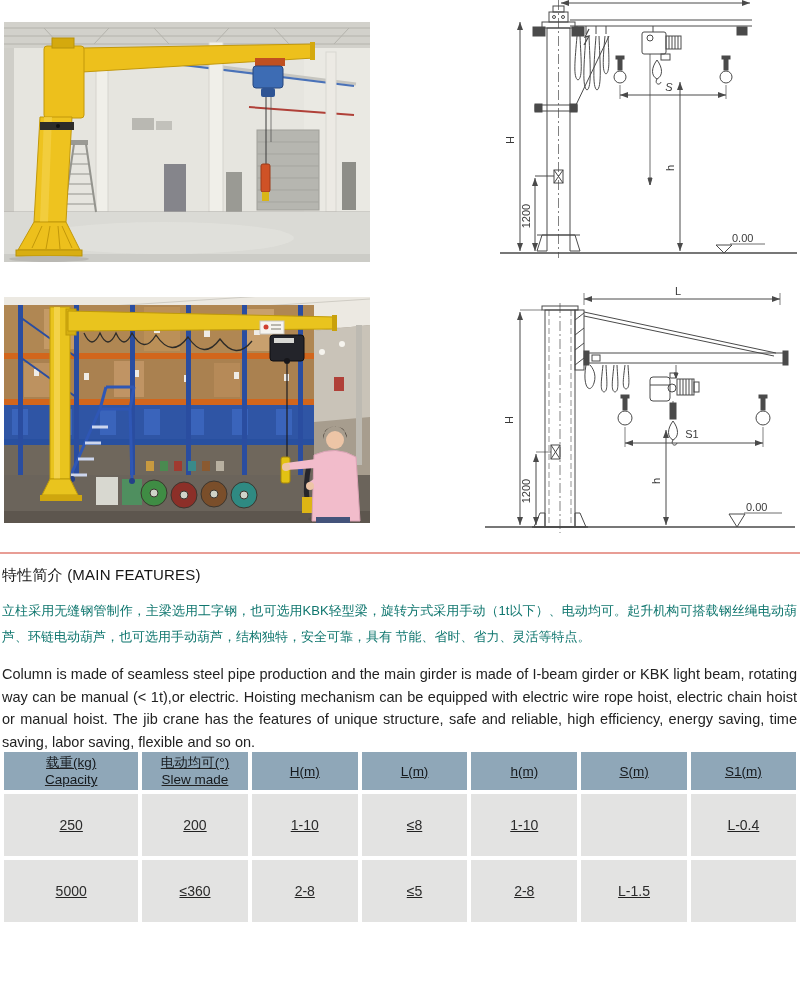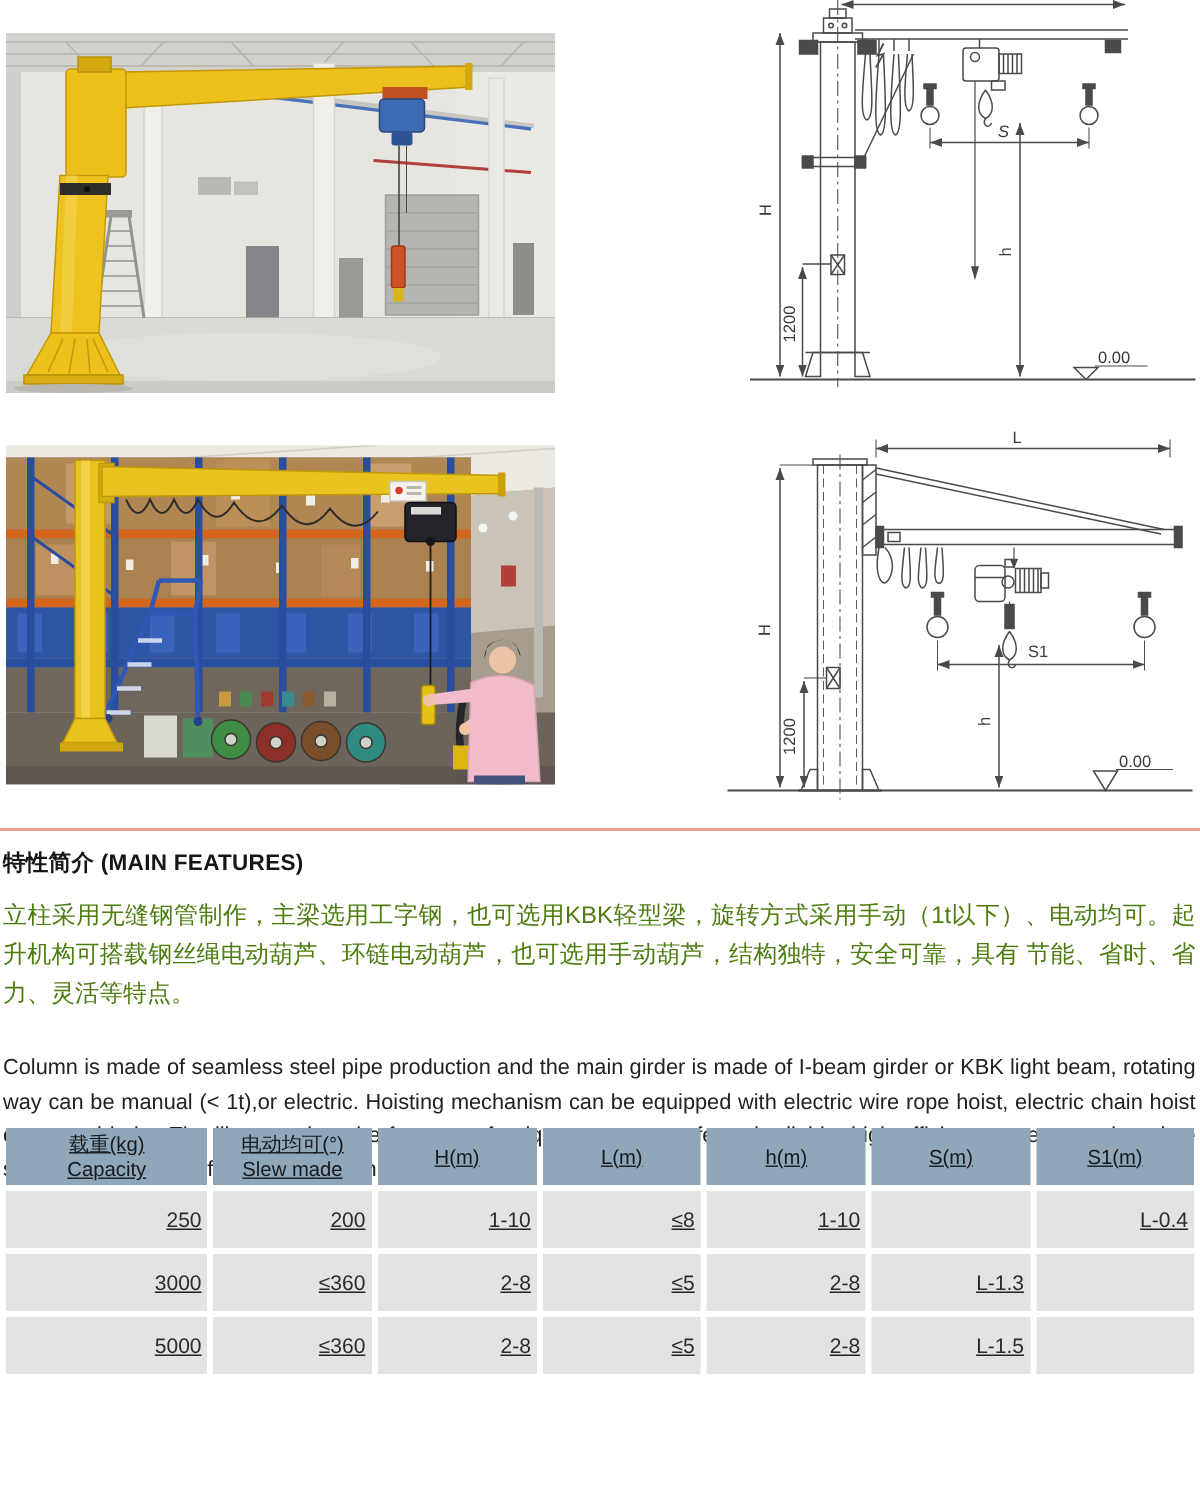--- a/index.html
+++ b/index.html
@@ -5,28 +5,28 @@
   html,body{margin:0;padding:0;}
   body{width:800px;height:1000px;position:relative;background:#fff;overflow:hidden;
        font-family:"Liberation Sans","DejaVu Sans",sans-serif;color:#222;}
   .abs{position:absolute;}
   #photo1{left:4px;top:22px;width:366px;height:240px;}
   #photo2{left:4px;top:297px;width:366px;height:226px;}
   #drawing1{left:485px;top:0;width:315px;height:266px;}
   #drawing2{left:480px;top:285px;width:320px;height:250px;}
   .divider{left:0;top:552px;width:800px;height:2px;background:var(--divider,#e89d95);}
   .features{left:2px;top:566px;width:795px;}
-  .fe-heading{font-size:15px;font-weight:bold;color:#161616;margin:0 0 13px 0;letter-spacing:.2px;}
-  .cn{font-size:16px;line-height:26px;color:#4d7c0f;margin:0 0 25px 0;text-align:justify;}
+  .fe-heading{font-size:15px;font-weight:normal;color:#161616;margin:0 0 13px 0;letter-spacing:.2px;}
+  .cn{font-size:13px;line-height:26px;color:#0f766e;margin:0 0 13px 0;text-align:justify;}
   .en{font-size:14.5px;line-height:22.5px;color:#222;margin:0;text-align:justify;}
   table.spec{position:absolute;left:0;top:748px;width:800px;border-collapse:separate;border-spacing:4px;table-layout:fixed;text-decoration:underline;}
   table.spec th{background:var(--table-header-bg,#8fa7b8);font-weight:normal;color:#15191d;
        font-size:13.5px;line-height:17px;height:38px;text-align:center;vertical-align:middle;padding:0;}
   table.spec td{background:var(--table-row-bg,#e3e3e2);color:#2b2b2b;font-size:14px;height:30px;
-       text-align:right;vertical-align:middle;padding:4px;}
+       text-align:center;vertical-align:middle;padding:16px;}
   .th2:empty{display:none;}
   svg text{font-family:"Liberation Sans","DejaVu Sans",sans-serif;font-size:11px;fill:#3a3a3a;}
   svg .dimlab{font-size:11px;}
 </style>
 </head>
 <body>
 
 <div id="photo1" class="abs">
 <svg width="366" height="240" viewBox="0 0 366 240">
   <rect x="0" y="0" width="366" height="240" fill="#e3e2dc"></rect>
@@ -508,29 +508,20 @@
       <tr>
         <td>250</td>
         <td>200</td>
         <td>1-10</td>
         <td>≤8</td>
         <td>1-10</td>
         <td></td>
         <td>L-0.4</td>
       </tr>
       <tr>
-        <td>3000</td>
-        <td>≤360</td>
-        <td>2-8</td>
-        <td>≤5</td>
-        <td>2-8</td>
-        <td>L-1.3</td>
-        <td></td>
-      </tr>
-      <tr>
         <td>5000</td>
         <td>≤360</td>
         <td>2-8</td>
         <td>≤5</td>
         <td>2-8</td>
         <td>L-1.5</td>
         <td></td>
       </tr>
     </tbody>
 </table>

